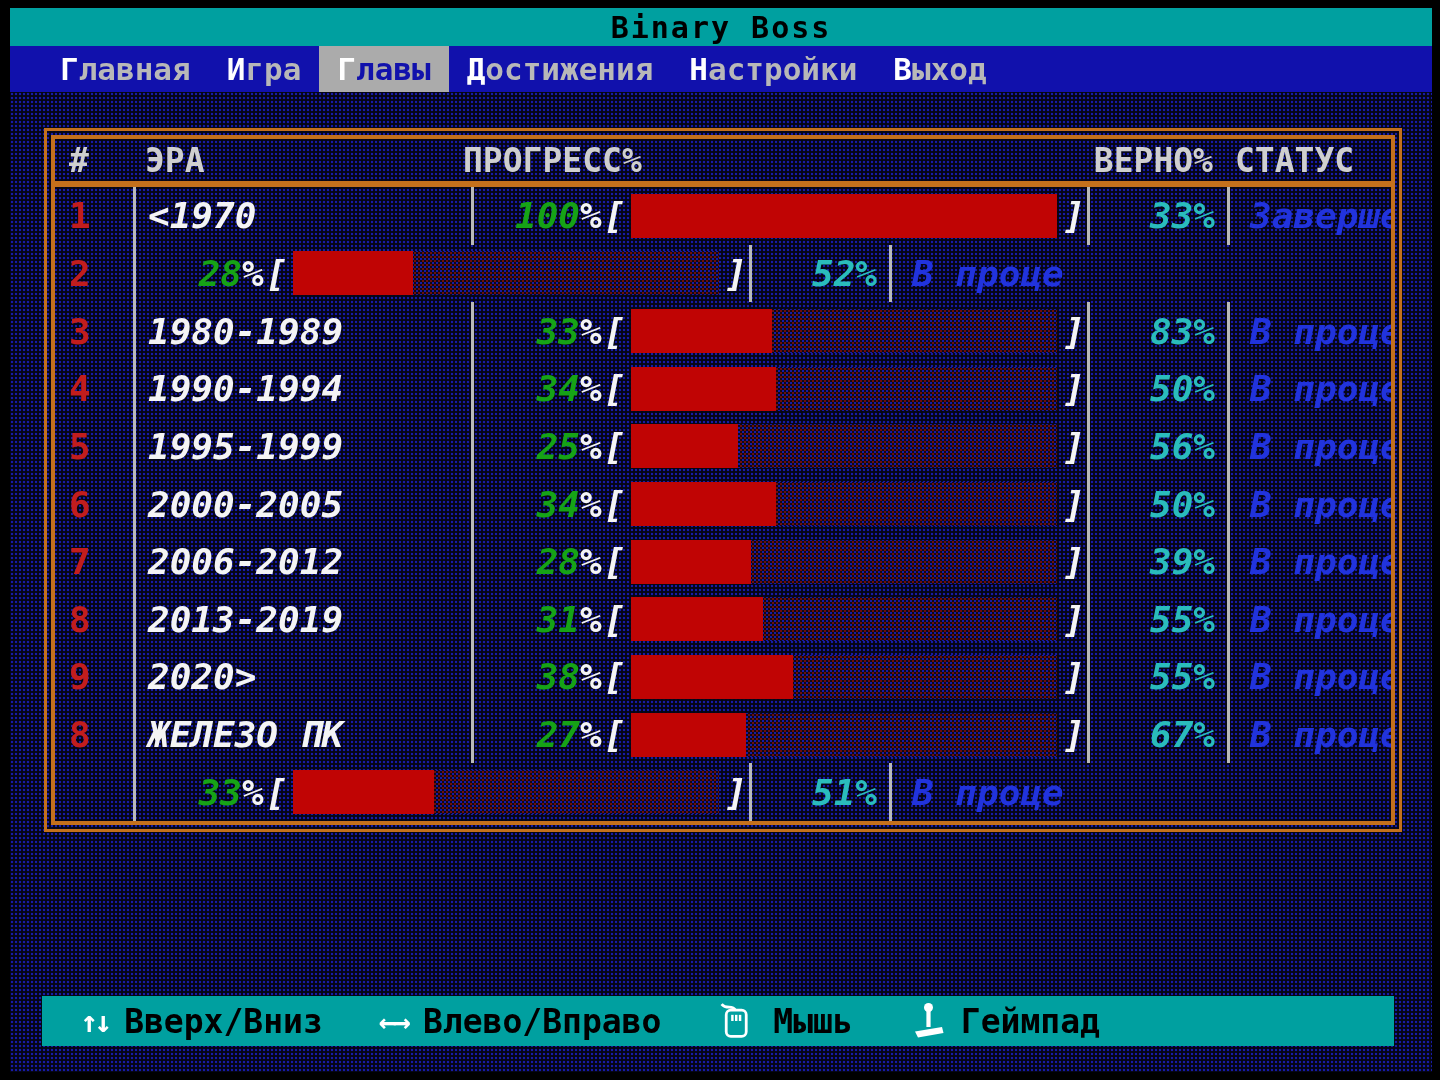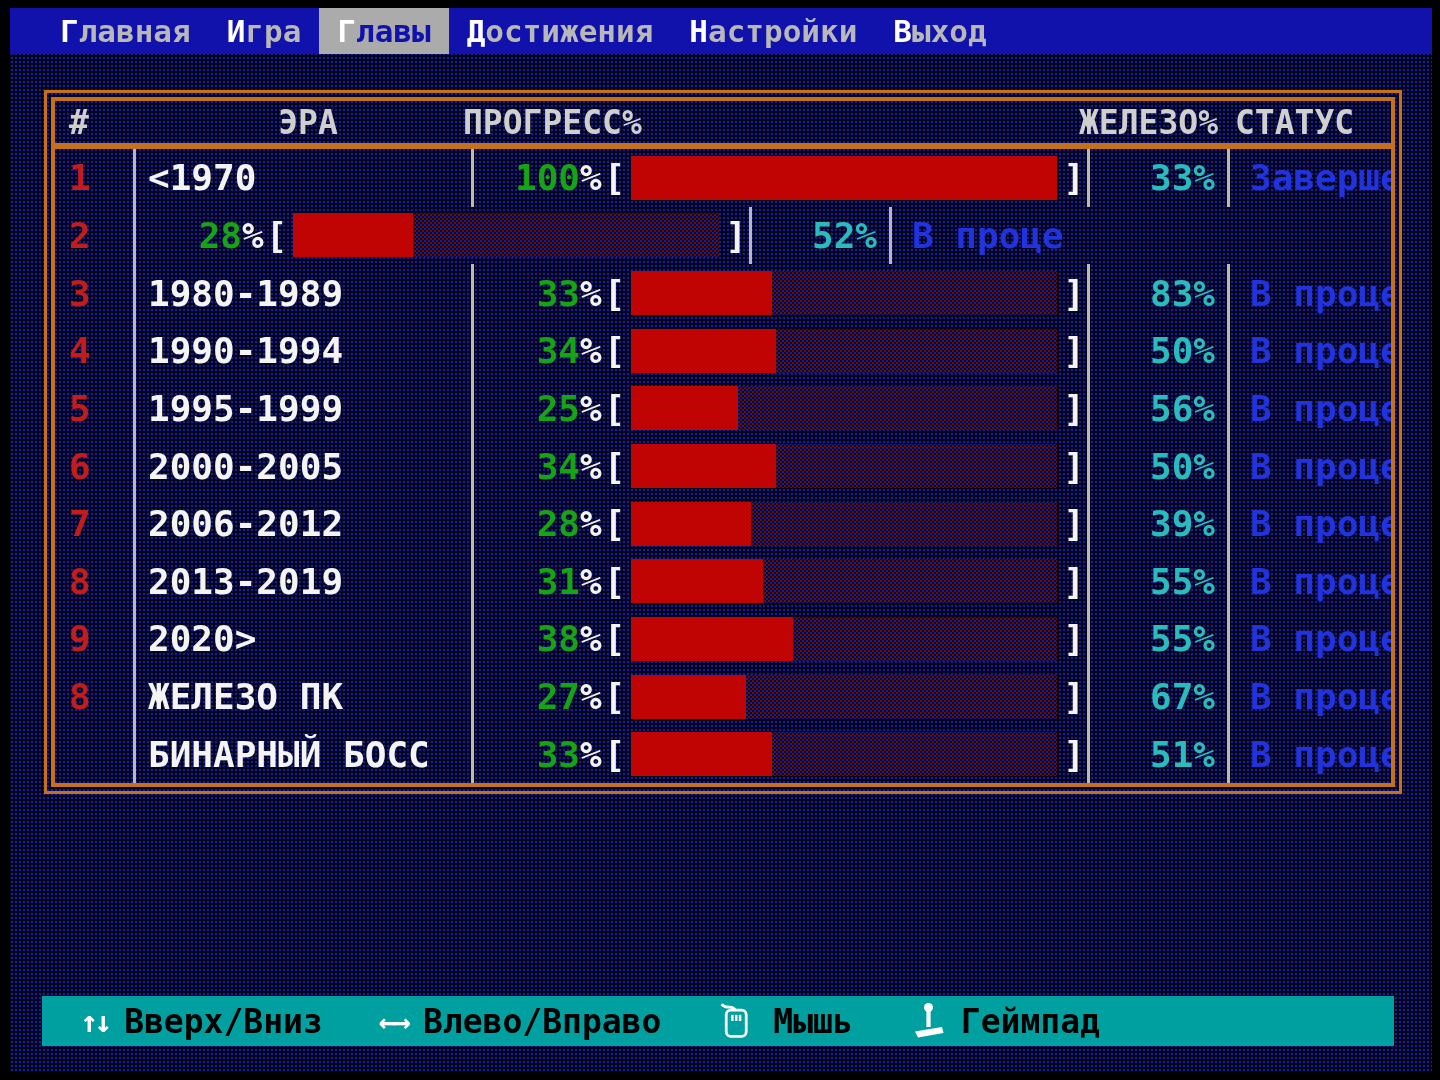--- a/index.html
+++ b/index.html
@@ -21,31 +21,31 @@
   .menu-item.selected{background:#ababab;color:#1111ac;}
   .menu-item.selected .hotkey{color:#ffffff;}
 
   .table-frame{margin:36px 30px 0 34px;height:704px;border:3px solid #c4701c;padding:4px;flex:none;}
   .table-inner{height:100%;border:4px solid #c4701c;display:flex;flex-direction:column;}
   .thead{height:48px;border-bottom:6px solid #c4701c;display:flex;align-items:center;
     color:#cfcfcf;font-size:33px;flex:none;}
   .tbody{flex:1;display:flex;flex-direction:column;}
 
   .c-num{width:78px;padding-left:14px;flex:none;}
-  .c-era{width:338px;padding-left:12px;flex:none;text-align:center;}
+  .c-era{width:338px;padding-left:12px;flex:none;}
   .c-prog{width:616px;flex:none;display:flex;align-items:center;}
   .c-corr{width:140px;flex:none;text-align:right;padding-right:12px;}
   .c-status{flex:1;padding-left:20px;overflow:hidden;white-space:nowrap;}
 
   .thead .c-prog{display:block;padding-left:0;margin-left:-8px;}
   .thead .c-corr{padding-right:6px;}
   .thead .c-status{padding-left:16px;}
 
   .trow{flex:1;display:flex;align-items:center;font-size:36px;}
-  .trow .c-era,.trow .c-prog,.trow .c-corr,.trow .c-status{align-self:stretch;display:flex;align-items:center;border-left:3px solid #b9b9b9;}
+  .trow .c-era,.trow .c-prog,.trow .c-corr,.trow .c-status{align-self:stretch;display:flex;align-items:center;border-left:3px solid #b9b9b9;font-style:italic;}
   .trow .c-corr{justify-content:flex-end;}
   .trow .c-num{color:#c21d1d;}
   .trow .c-era{color:#f4f4f4;}
   .pct-num{display:inline-block;width:66px;text-align:right;color:#16a316;margin-left:40px;}
   .pct-sym{color:#f4f4f4;}
   .bracket{color:#f4f4f4;padding:0 2px;}
   .track{flex:1;height:44px;margin:0 4px;position:relative;
     background-color:#0a050d;
     background-image:
       radial-gradient(circle,#6e0d0d 1.3px,rgba(0,0,0,0) 1.6px),
@@ -61,20 +61,23 @@
   .hint{display:flex;align-items:center;margin-right:56px;}
   .hint .glyph{color:#ffffff;margin-right:16px;font-size:30px;letter-spacing:-4px;display:flex;align-items:center;}
   .hint svg{display:block;}
 </style>
 </head>
 <body>
 
 <div class="screen">
   <div class="inner">
 
+    <div class="titlebar">
+      <span>Binary Boss</span>
+    </div>
 
     <div class="menubar">
         <div class="menu-item">
     <span class="hotkey">Г</span>
           <span>лавная</span>
   </div>
         <div class="menu-item">
     <span class="hotkey">И</span>
           <span>гра</span>
   </div>
@@ -95,21 +98,21 @@
           <span>ыход</span>
   </div>
       </div>
 
     <div class="table-frame">
       <div class="table-inner">
         <div class="thead">
           <div class="c-num">#</div>
           <div class="c-era">ЭРА</div>
           <div class="c-prog">ПРОГРЕСС%</div>
-          <div class="c-corr">ЖЕЛЕЗО%</div>
+          <div class="c-corr">ВЕРНО%</div>
           <div class="c-status">СТАТУС</div>
         </div>
         <div class="tbody">
             <div class="trow">
     <div class="c-num">1</div>
     <div class="c-era">&lt;1970</div>
     <div class="c-prog">
       <span class="pct-num">100</span>
                 <span class="pct-sym">%</span>
                 <span class="bracket">[</span>
@@ -280,21 +283,20 @@
       <span class="bracket">]</span>
     </div>
     <div class="c-corr">
       <span class="corr-val">67</span>
                 <span class="corr-val">%</span>
     </div>
     <div class="c-status">В проце</div>
   </div>
             <div class="trow">
     <div class="c-num"></div>
-    <div class="c-era">БИНАРНЫЙ БОСС</div>
     <div class="c-prog">
       <span class="pct-num">33</span>
                 <span class="pct-sym">%</span>
                 <span class="bracket">[</span>
       <span class="track">
         <span class="fill" style="width: 33%;"></span>
       </span>
       <span class="bracket">]</span>
     </div>
     <div class="c-corr">

